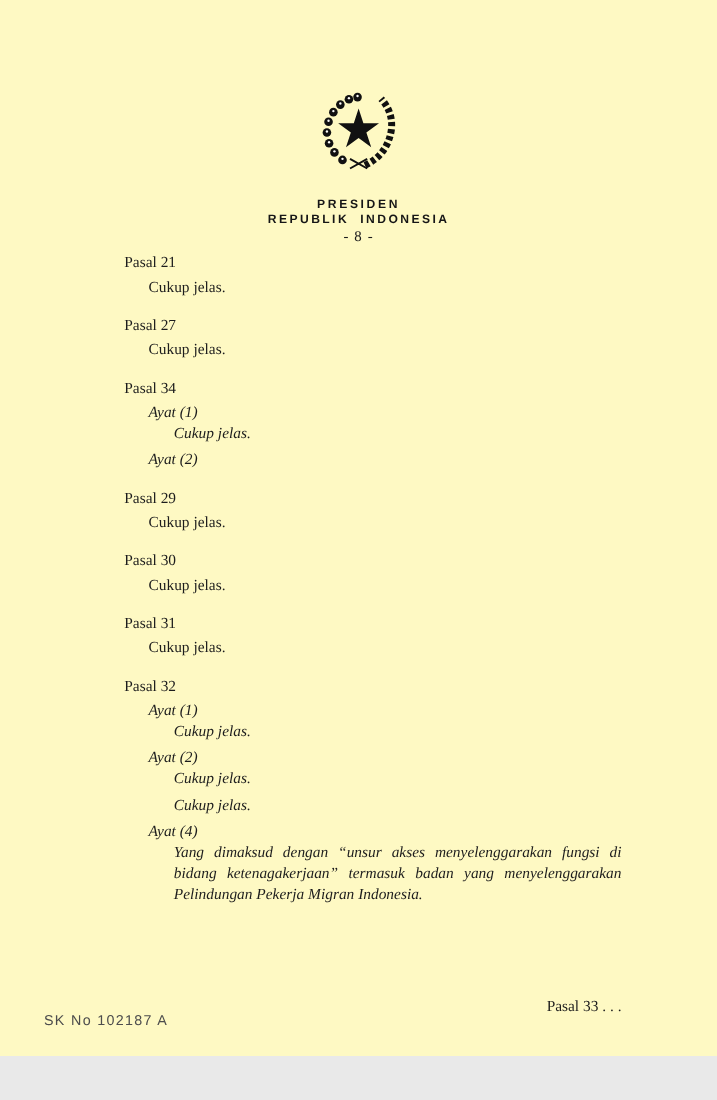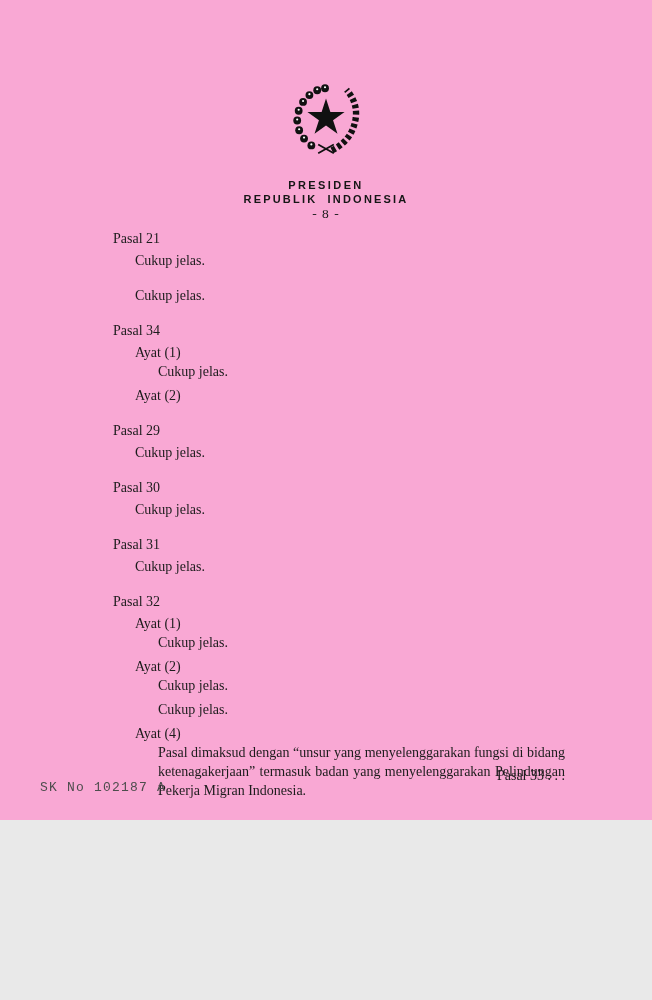--- a/index.html
+++ b/index.html
@@ -1,21 +1,21 @@
 <!DOCTYPE html>
 <html><head>
 <meta charset="utf-8">
 <style>
   html, body { margin: 0; padding: 0; background: #e9e9e9; }
   .page {
     position: relative;
     width: 652px;
-    height: 820px;
+    height: 960px;
     margin: 0 auto;
-    background: #f9a8d4;
+    background: #fef9c3;
     font-family: "Liberation Serif", serif;
     color: #1c1c1c;
     overflow: hidden;
   }
   
   .letterhead { padding-top: 79px; text-align: center; }
   .seal { display: inline-block; line-height: 0; }
   .org-line1 {
     margin-top: 14px;
     font-family: "Liberation Sans", sans-serif;
@@ -39,34 +39,34 @@
   }
   
   .sections {
     margin: 8px 87px 0 113px;
     font-size: 14px;
     line-height: 19px;
   }
   .pasal { margin-bottom: 16px; }
   .pasal-title { margin-bottom: 3px; }
   .plain-item { margin-left: 22px; }
-  .ayat { margin-left: 22px; margin-bottom: 5px; }
+  .ayat { margin-left: 22px; margin-bottom: 5px; font-style: italic; }
   .ayat:last-child { margin-bottom: 0; }
   .ayat-text { margin-left: 23px; width: 407px; }
   .ayat-text.justify { text-align: justify; }
   
   .continuation {
     position: absolute;
     right: 87px; bottom: 35px;
     font-size: 14px; line-height: 19px;
   }
   .sk-number {
     position: absolute;
     left: 40px; bottom: 25px;
-    font-family: Liberation Mono, monospace;
+    font-family: Liberation Sans, sans-serif;
     font-size: 13px; line-height: 15px;
     letter-spacing: 1.2px;
     color: #4d4d4d;
   }
 </style>
 </head>
 <body>
 
 <div class="page">
 
@@ -124,20 +124,21 @@
     <div class="org-line2">REPUBLIK INDONESIA</div>
     <div class="page-number">- 8 -</div>
   </div>
 
   <div class="sections">
       <div class="pasal">
         <div class="pasal-title">Pasal 21</div>
         <div class="plain-item">Cukup jelas.</div>
       </div>
       <div class="pasal">
+        <div class="pasal-title">Pasal 27</div>
         <div class="plain-item">Cukup jelas.</div>
       </div>
       <div class="pasal">
         <div class="pasal-title">Pasal 34</div>
         <div class="ayat">
           <div class="ayat-label">Ayat (1)</div>
           <div class="ayat-text">Cukup jelas.</div>
         </div>
         <div class="ayat">
           <div class="ayat-label">Ayat (2)</div>
@@ -163,21 +164,21 @@
         </div>
         <div class="ayat">
           <div class="ayat-label">Ayat (2)</div>
           <div class="ayat-text">Cukup jelas.</div>
         </div>
         <div class="ayat">
           <div class="ayat-text">Cukup jelas.</div>
         </div>
         <div class="ayat">
           <div class="ayat-label">Ayat (4)</div>
-          <div class="ayat-text justify">Pasal dimaksud dengan “unsur yang menyelenggarakan fungsi di bidang ketenagakerjaan” termasuk badan yang menyelenggarakan Pelindungan Pekerja Migran Indonesia.</div>
+          <div class="ayat-text justify">Yang dimaksud dengan “unsur akses menyelenggarakan fungsi di bidang ketenagakerjaan” termasuk badan yang menyelenggarakan Pelindungan Pekerja Migran Indonesia.</div>
         </div>
       </div>
     </div>
 
   <div class="continuation">Pasal 33 . . .</div>
   <div class="sk-number">SK No 102187 A</div>
 
 </div>
 
 </body></html>

